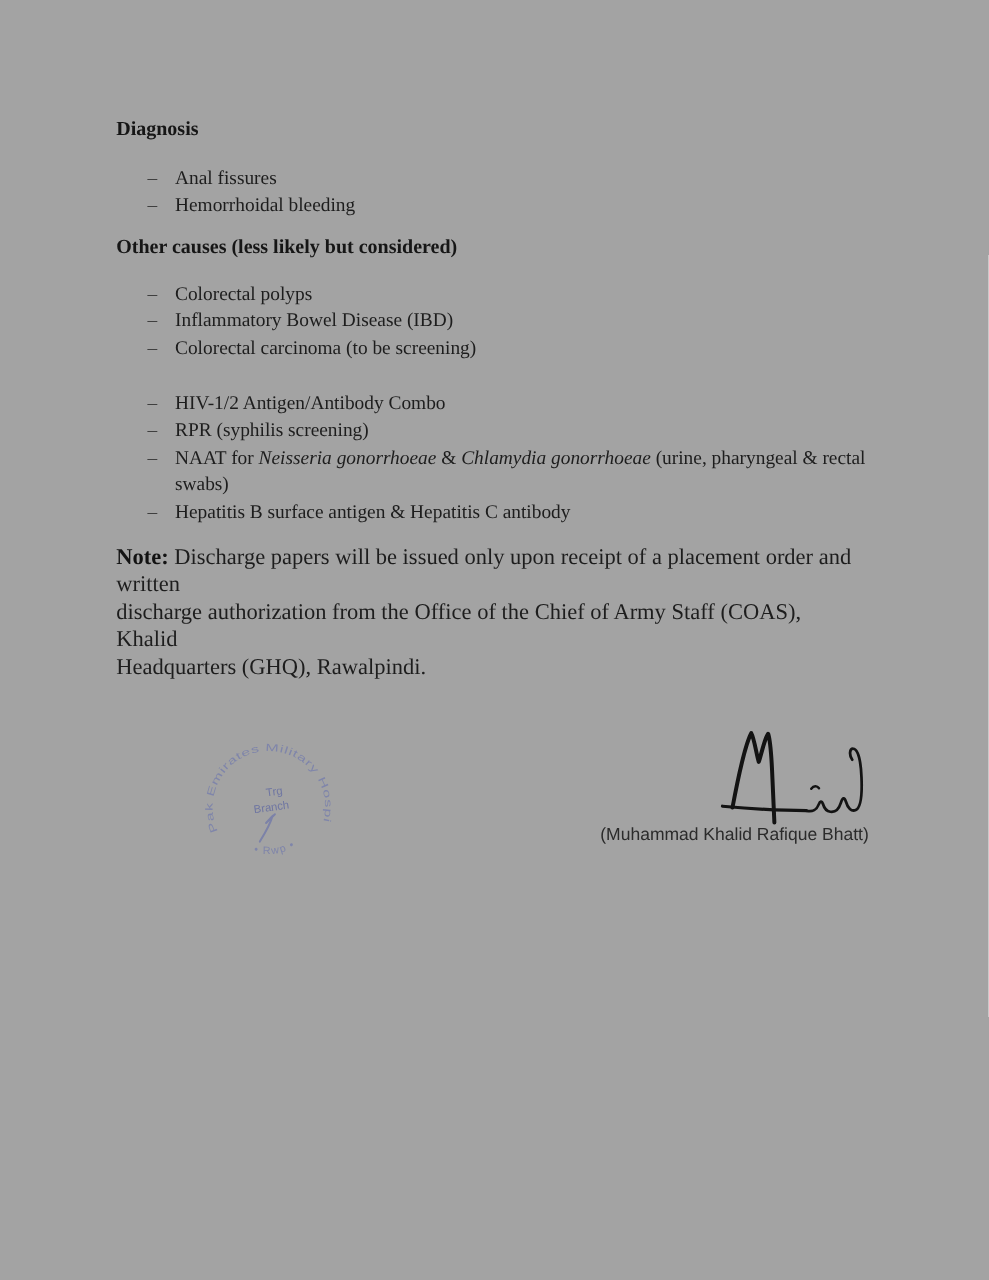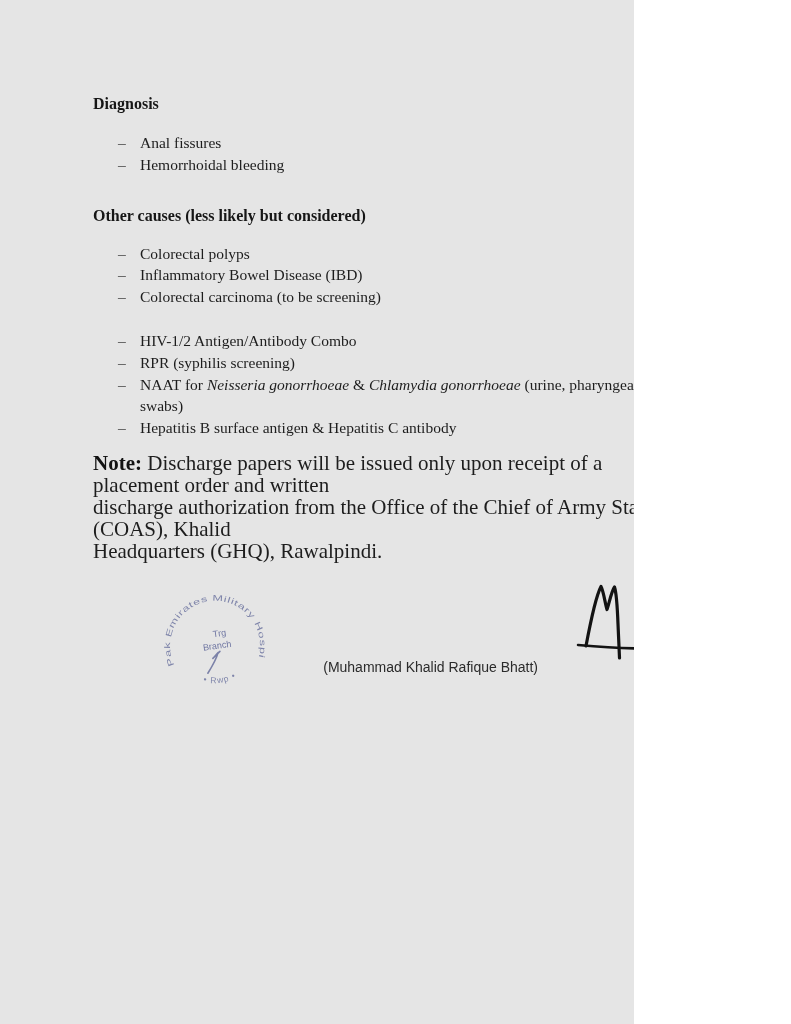--- a/index.html
+++ b/index.html
@@ -1,46 +1,46 @@
 <!DOCTYPE html>
 <html><head>
 <meta charset="utf-8">
 <style>
   html, body { margin:0; padding:0; background:#ffffff; }
   .page {
     position:relative;
-    width:634px; height:1024px;
-    background:#e5e5e5;
+    width:791px; height:1024px;
+    background:#a3a3a3;
     font-family:"Liberation Serif", serif;
     color:#1d1d1d;
     overflow:hidden;
   }
   .content {
     position:absolute; left:93px; top:95px; width:615px;
   }
   .head {
     font-size:16px; font-weight:bold; line-height:18px;
     margin:0; color:#161616;
   }
   #h-likely { margin-top:20px; }
-  #h-other  { margin-top:31px; }
+  #h-other  { margin-top:13px; }
   #h-lab    { margin-top:17px; }
   ul.blist { list-style:none; margin:0; padding:0; }
   #list-likely { margin-top:19px; }
   #list-other  { margin-top:18px; }
   #list-lab    { margin-top:22px; }
   ul.blist li {
     display:flex; padding-left:25px;
     font-size:15.5px; line-height:21.8px;
   }
   .mk { flex:0 0 22px; width:22px; color:#3c3c3c; }
   .it { flex:1 1 auto; }
   .note {
     margin:13px 0 0 0;
-    font-size:21px; line-height:22px;
+    font-size:18px; line-height:22px;
     width:590px;
   }
   .note strong { color:#121212; }
   .stamp {
     position:absolute; left:150px; top:580px;
     width:130px; height:130px;
   }
   .st-arc {
     font-family:"Liberation Sans", sans-serif;
     font-size:8.2px; letter-spacing:0.4px;

